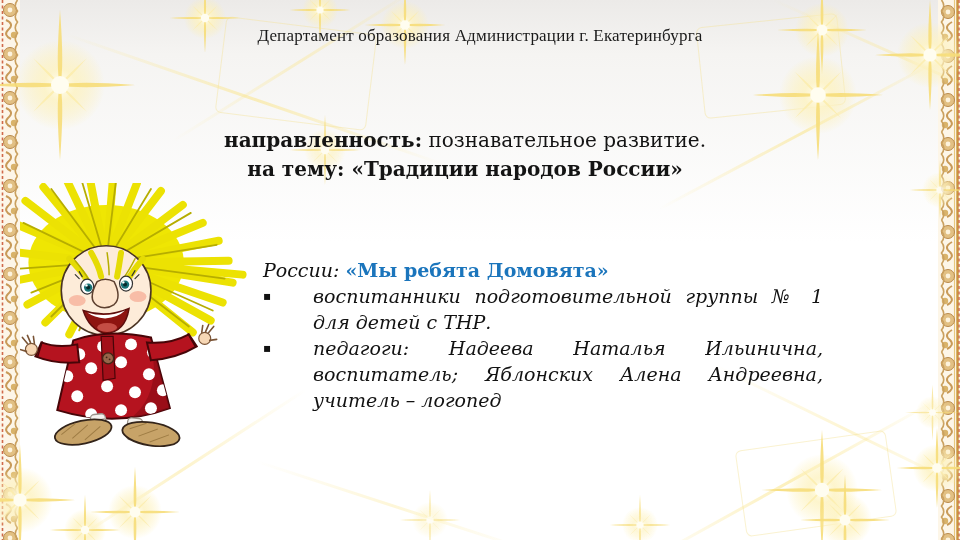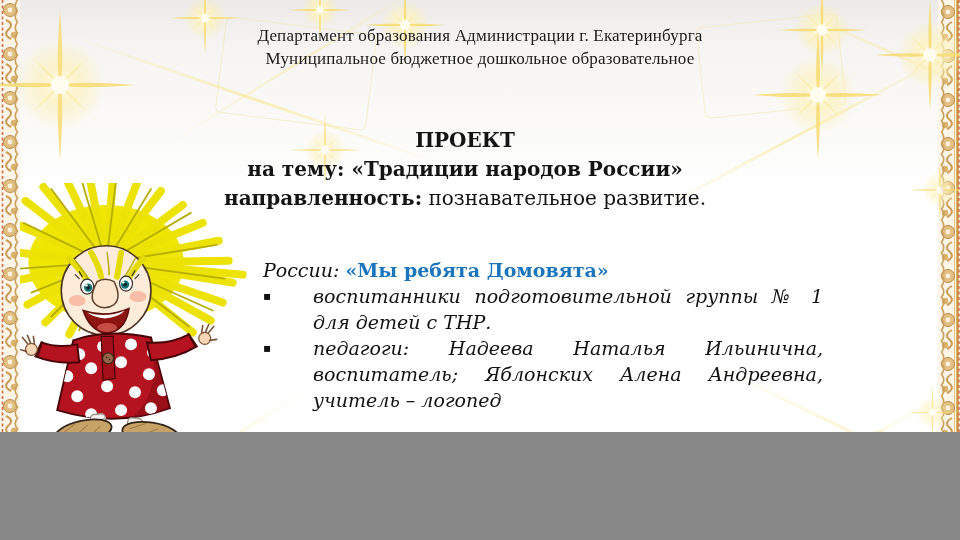--- a/index.html
+++ b/index.html
@@ -1,17 +1,17 @@
 <!DOCTYPE html>
 <html style="--team-blue: #1b75bc; --tunic-red: #b5131f; --hair-yellow: #ece203; --border-gold: #d9b36a; --border-accent-red: #d0694a; --sparkle-gold: #f7df7c;"><head>
 <meta charset="utf-8">
 <style>
   html,body{margin:0;padding:0;background:#888;}
   .slide{
-    position:relative;width:960px;height:432px;overflow:hidden;
+    position:relative;width:960px;height:540px;overflow:hidden;
     background:linear-gradient(180deg,#eceae8 0%,#f5f4f2 10%,#ffffff 45%,#ffffff 100%);
     font-family:"Liberation Serif",serif;
   }
   
   .frame{position:absolute;top:0;height:540px;z-index:2;}
   .frame.left{left:0;}
   .frame.right{right:0;}
   
   .sparkle{position:absolute;z-index:4;pointer-events:none;}
   .streak{position:absolute;z-index:3;height:3px;border-radius:2px;
@@ -160,27 +160,25 @@
     </svg>
   <svg class="sparkle" style="left:610px;top:495px;width:60px;height:60px;opacity:.8;" viewBox="0 0 100 100">
       <use href="#star4"></use>
     </svg>
   <svg class="sparkle" style="left:400px;top:490px;width:60px;height:60px;opacity:.6;" viewBox="0 0 100 100">
       <use href="#star4"></use>
     </svg>
 
   <div class="header">
     <div>Департамент образования Администрации г. Екатеринбурга</div>
-    <div>Муниципальное бюджетное дошкольное образовательное</div>
   </div>
 
   <div class="title">
-    <div>ПРОЕКТ</div>
+    <div><span>направленность:</span><span class="plain"> познавательное развитие.</span></div>
     <div>на тему: «Традиции народов России»</div>
-    <div><span>направленность:</span><span class="plain"> познавательное развитие.</span></div>
   </div>
 
   <svg class="character" viewBox="0 0 230 265">
 
     <ellipse cx="85" cy="80" rx="78" ry="58" fill="#efe603"></ellipse>
 
     <path d="M85 80 L-4 42 M85 80 L4 18 M85 80 L22 4 M85 80 L45 -4 M85 80 L68 -8 M85 80 L92 -6
              M85 80 L116 0 M85 80 L140 8 M85 80 L162 22 M85 80 L182 40 M85 80 L198 58
              M85 80 L208 78 M85 80 L212 100 M85 80 L202 120 M85 80 L190 138 M85 80 L172 150
              M85 80 L-2 70 M85 80 L-6 98 M85 80 L6 122 M85 80 L24 140 M85 80 L48 152 M85 80 L222 92" stroke="#ece203" stroke-width="8" stroke-linecap="round" fill="none"></path>

